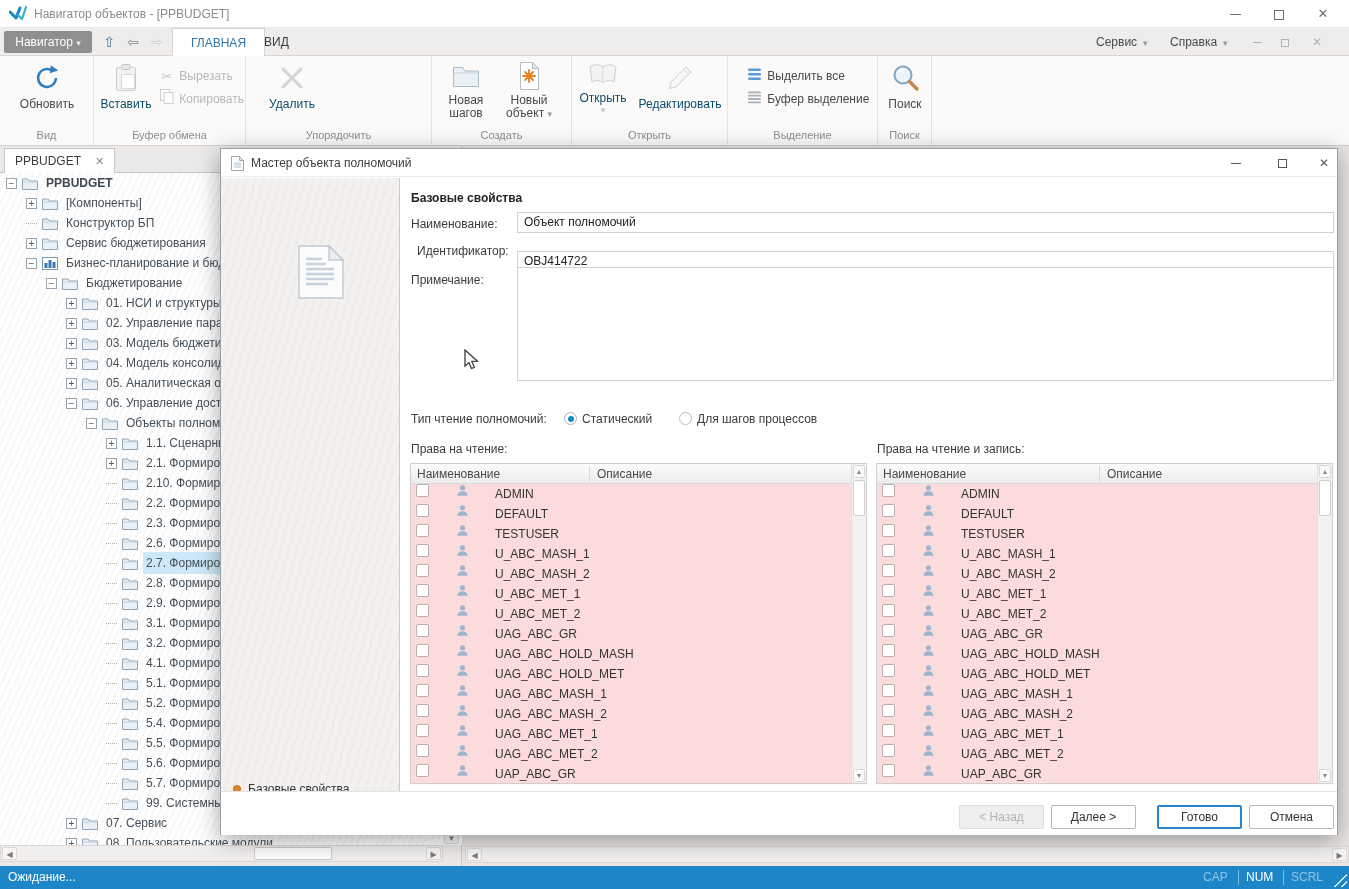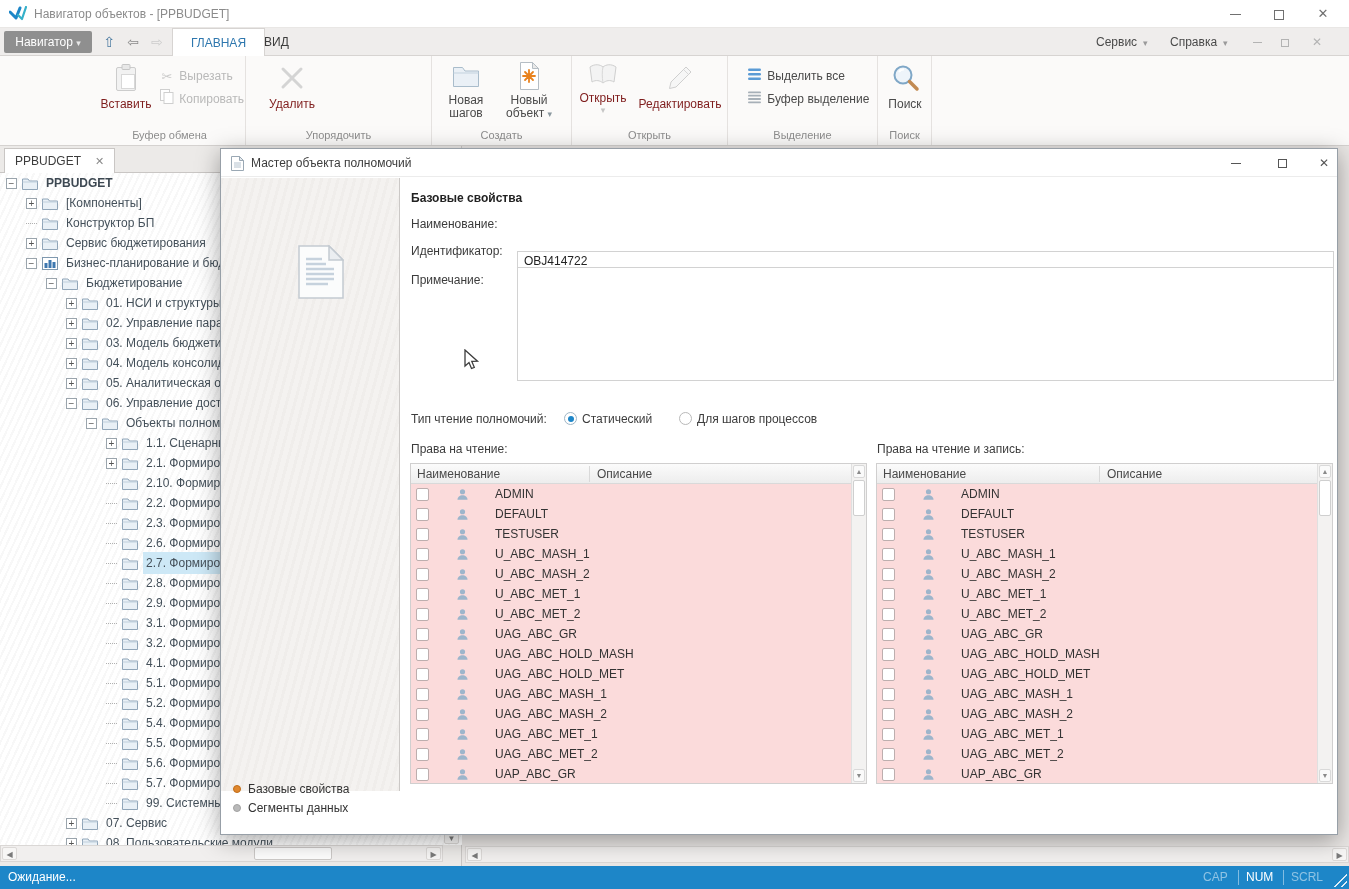--- a/index.html
+++ b/index.html
@@ -25,21 +25,21 @@
   .menu-link .dd { color:#9a9a9a; font-size:9px; margin-left:6px; }
   .rib-ctl { position:absolute; top:7px; width:22px; height:16px; text-align:center; line-height:14px; color:#b3b3b3; font-size:12px; }
 
   
   .ribbon { left:0; top:56px; width:1349px; height:90px; background:#fbfaf9; border-bottom:1px solid #d5d2d0; }
   .rgroup { position:absolute; top:0; height:89px; border-right:1px solid #e5e2e0; }
   .rgroup-label { position:absolute; bottom:4px; left:0; right:0; text-align:center; color:#8d8d8d; font-size:11px; }
   .bigbtn { position:absolute; top:4px; text-align:center; }
   .bigbtn .ic { height:36px; display:flex; align-items:center; justify-content:center; }
   .bigbtn .lb { margin-top:2px; font-size:12px; color:#4a4a4a; line-height:13px; }
-  .bigbtn.disabled .lb { color:#7f1d1d; }
+  .bigbtn.disabled .lb { color:#0c4a6e; }
   .smallbtn { position:absolute; height:20px; line-height:20px; font-size:12px; color:#4a4a4a; white-space:nowrap; }
   .smallbtn.disabled { color:#b9b9b9; }
   .smallbtn .sic { display:inline-block; width:18px; vertical-align:middle; text-align:center; }
   .dd-gray { color:#8a979f; font-size:9px; }
   .dd-dis { color:#c6c6c6; font-size:9px; }
   .rename-box { display:inline-block; border:1px solid #cfcfcf; border-radius:2px; color:#c2c2c2; font-size:11px; padding:3px 4px; background:#fff; }
 
   
   .mainarea { left:0; top:146px; width:1349px; height:720px; background:#e9e6e4; }
   .leftpanel { position:absolute; left:0; top:0; width:462px; height:720px; border-right:1px solid #cac7c5; background:#eceae8; }
@@ -93,21 +93,21 @@
   .radio { position:absolute; width:13px; height:13px; border:1px solid #9fb6c6; border-radius:50%; background:#fff; }
   .radio.sel::after { content:""; position:absolute; left:2.5px; top:2.5px; width:6px; height:6px; border-radius:50%; background:#1d86c8; }
   .radio.unsel { border-color:#b9b9b9; }
 
   .permlist { position:absolute; top:314px; width:457px; height:321px; border:1px solid #d0cfcf; background:#fff; }
   .pl-head { position:absolute; left:0; top:0; right:15px; height:20px; background:linear-gradient(#fbfbfb,#ededed); border-bottom:1px solid #d9d9d9; }
   .pl-head .c1 { position:absolute; left:6px; top:3px; color:#4a4a4a; }
   .pl-head .c2 { position:absolute; top:3px; color:#4a4a4a; }
   .pl-colsep { position:absolute; top:2px; width:1px; height:16px; background:#d9d9d9; }
   .pl-body { position:absolute; left:0; top:20px; right:15px; bottom:0; overflow:hidden; }
-  .perm-row { height:20px; line-height:20px; background:#fbdbdb; display:flex; align-items:center; white-space:nowrap;gap:20px; }
+  .perm-row { height:20px; line-height:20px; background:#fbdbdb; display:flex; white-space:nowrap;gap:20px; }
   .perm-cb { width:13px; height:13px; background:#fff; border:1px solid #bdaeae; border-radius:2px; margin:0 7px 0 5px; flex:none; }
   .perm-person { width:14px; margin-right:5px; flex:none; display:inline-flex; }
   .perm-label { font-size:12px; color:#333; }
   .pl-vsb { position:absolute; right:0; top:0; bottom:0; width:15px; background:#f3f2f1; border-left:1px solid #e0e0e0; }
   .pl-vsb .up,.pl-vsb .dn { position:absolute; left:1px; width:12px; height:13px; background:#fafafa; border:1px solid #d9d9d9; border-radius:2px; color:#8a8a8a; font-size:7px; text-align:center; line-height:12px; }
   .pl-vsb .up { top:1px; } .pl-vsb .dn { bottom:1px; }
   .pl-vsb .th { position:absolute; left:1px; top:16px; width:12px; height:36px; background:#fff; border:1px solid #cfcfcf; border-radius:2px; }
 
   .cursor { pointer-events:none; z-index:99; }
 </style>
@@ -134,20 +134,32 @@
   <div class="tab" style="left:246px;color:#3c3c3c">ВИД</div>
   <div class="menu-link" style="left:1096px"><span>Сервис</span><span class="dd">▾</span></div>
   <div class="menu-link" style="left:1170px"><span>Справка</span><span class="dd">▾</span></div>
   <div class="rib-ctl" style="left:1246px"><span style="display:inline-block;width:9px;height:1px;background:#b3b3b3;vertical-align:middle"></span></div>
   <div class="rib-ctl" style="left:1274px"><span style="display:inline-block;width:8px;height:8px;border:1px solid #b3b3b3;vertical-align:middle"></span></div>
   <div class="rib-ctl" style="left:1306px">✕</div>
 </div>
 
 <div class="abs ribbon">
 
+  <div class="rgroup" style="left:0;width:94px">
+    <div class="bigbtn" style="left:12px;width:70px">
+      <div class="ic">
+        <svg width="30" height="30" viewBox="0 0 32 32">
+            <path d="M25.5 16a9.5 9.5 0 1 1-4.2-7.9" fill="none" stroke="#2f7fbe" stroke-width="2.6"></path>
+            <polygon points="20,2.5 28,8 19,11" fill="#2f7fbe"></polygon>
+          </svg>
+      </div>
+      <div class="lb">Обновить</div>
+    </div>
+    <div class="rgroup-label">Вид</div>
+  </div>
 
   <div class="rgroup" style="left:94px;width:152px">
     <div class="bigbtn disabled" style="left:6px;width:52px">
       <div class="ic">
         <svg width="28" height="30" viewBox="0 0 28 30">
             <rect x="4.5" y="4.5" width="19" height="23" rx="1.5" fill="#f2f2f2" stroke="#cccccc"></rect>
             <rect x="10" y="1.5" width="8" height="5" rx="1" fill="#e8e8e8" stroke="#c6c6c6"></rect>
             <rect x="9.5" y="11.5" width="13" height="14" fill="#fff" stroke="#d8d8d8"></rect>
           </svg>
       </div>
@@ -669,22 +681,23 @@
           <path d="M8 14 h16 M8 19 h20 M8 24 h28 M8 29 h28 M8 34 h28 M8 39 h22"></path>
         </g>
     </svg>
     <div class="step-item" style="top:603px"><span class="step-dot dot-on"></span><span>Базовые свойства</span></div>
     <div class="step-item" style="top:622px"><span class="step-dot dot-off"></span><span>Сегменты данных</span></div>
   </div>
 
   <div class="dlg-head" style="left:190px;top:42px">Базовые свойства</div>
 
   <div class="dlg-label" style="left:190px;top:68px">Наименование:</div>
-
-  <div class="dlg-label" style="left:190px;top:95px">Идентификатор:</div>
+  <div class="dlg-input" style="left:296px;top:63px;width:817px;height:21px">Объект полномочий</div>
+
+  <div class="dlg-label" style="left:196px;top:95px">Идентификатор:</div>
   <div class="dlg-input" style="left:296px;top:102px;width:817px;height:21px">OBJ414722</div>
 
   <div class="dlg-label" style="left:190px;top:124px">Примечание:</div>
   <div class="dlg-input" style="left:296px;top:118px;width:817px;height:114px"></div>
 
   <div class="dlg-label" style="left:190px;top:263px">Тип чтение полномочий:</div>
   <div class="radio sel" style="left:343px;top:263px"></div>
   <div class="dlg-label" style="left:361px;top:263px">Статический</div>
   <div class="radio unsel" style="left:458px;top:263px"></div>
   <div class="dlg-label" style="left:476px;top:263px">Для шагов процессов</div>
@@ -1015,17 +1028,23 @@
           <span class="perm-label">UAP_ABC_GR</span>
         </div>
       </div>
     <div class="pl-vsb">
       <div class="up">▲</div>
       <div class="th"></div>
       <div class="dn">▼</div>
     </div>
   </div>
 
+  <div class="dlg-footer">
+    <div class="dbtn disabled" style="left:738px">&lt; Назад</div>
+    <div class="dbtn" style="left:830px">Далее &gt;</div>
+    <div class="dbtn default" style="left:936px">Готово</div>
+    <div class="dbtn" style="left:1028px">Отмена</div>
+  </div>
 </div>
 
 <svg class="abs cursor" style="left:463px;top:349px" width="18" height="22" viewBox="0 0 18 22">
   <path d="M2 1 L2 17 L6 13.5 L8.5 19.5 L11.3 18.3 L8.8 12.4 L14.5 12.2 Z" fill="#fff" stroke="#3c3c3c" stroke-width="1.3"></path>
 </svg>
 
 </body></html>

